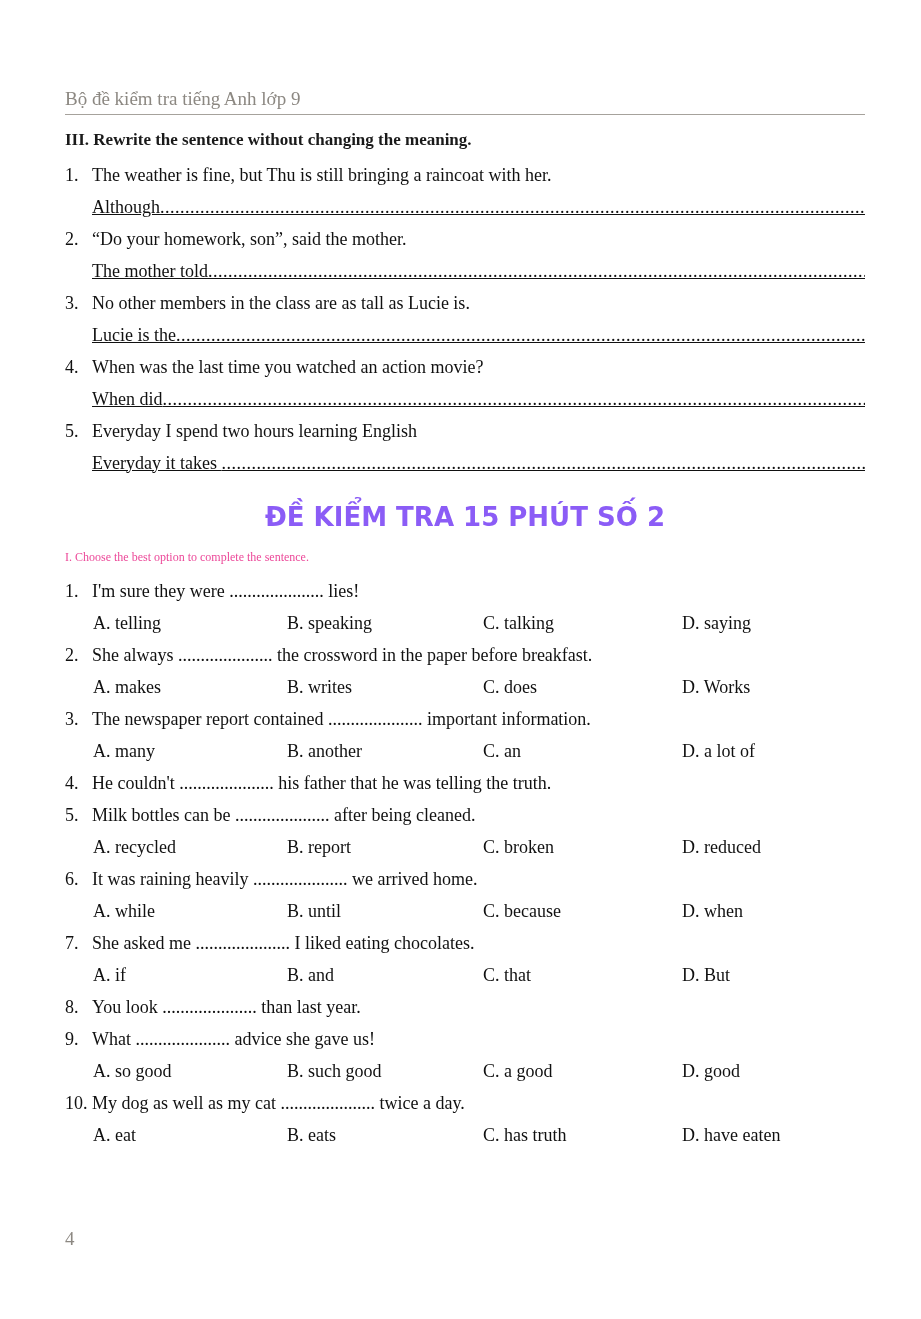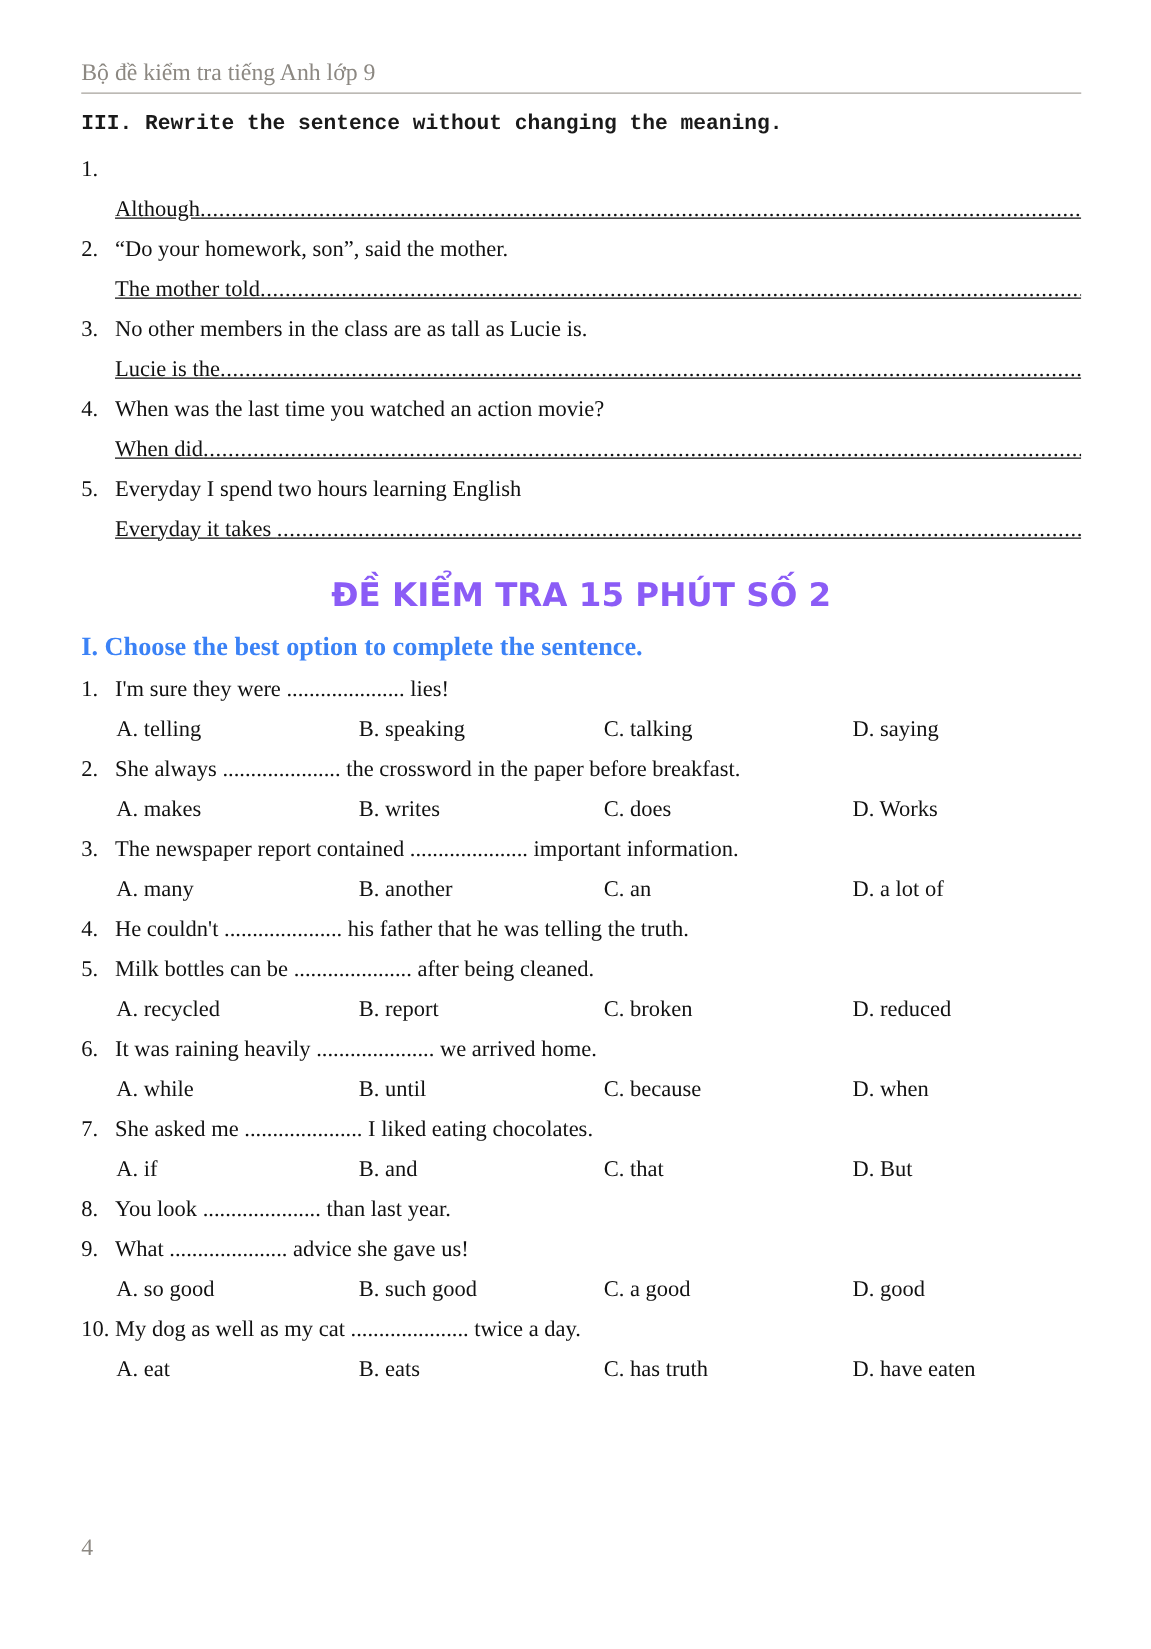--- a/index.html
+++ b/index.html
@@ -15,24 +15,25 @@
     padding:46px 56px 0 65px;
   }
   
   .runhead{
     color:#8c8882;
     font-size:19px;
     line-height:26px;
     border-bottom:1px solid #a6a29c;
     padding-bottom:2px;
     margin-bottom:14px;
+    margin-top:40px;
   }
   
   .h-sans{
-    font-family:Liberation Mono, monospace;
+    font-family:Liberation Serif, serif;
     font-weight:bold;
     font-size:17px;
     line-height:22px;
     color:#1a1a1a;
     margin-bottom:8px;
   }
   
   .rw-item .line{
     display:flex;
     align-items:center;
@@ -65,24 +66,24 @@
     font-size:26px;
     line-height:32px;
     text-align:center;
     color:#8b5cf6;
     margin-top:22px;
     margin-bottom:12px;
   }
   
   .h-serif{
     font-family:"Liberation Serif", serif;
-    font-weight:bold;
-    font-size:21px;
+    font-weight:normal;
+    font-size:12px;
     line-height:24px;
-    color:#3b82f6;
+    color:#ec4899;
     margin-bottom:6px;
   }
   
   .q .q-line{
     display:flex;
     align-items:center;
     height:32px;
     font-size:18px;
     white-space:nowrap;
   }
@@ -109,20 +110,21 @@
 
 <div class="page">
 
   <div class="runhead">Bộ đề kiểm tra tiếng Anh lớp 9</div>
 
   <div class="h-sans">III. Rewrite the sentence without changing the meaning.</div>
 
   <div class="rw-item">
     <div class="line">
         <span class="num">1.</span>
+        <span>The weather is fine, but Thu is still bringing a raincoat with her.</span>
       </div>
     <div class="line rw-line2">
         <span class="wrap">
           <span class="rw-prefix">Although</span>
           <span class="dots">........................................................................................................................................................................................................................................</span>
         </span>
       </div>
   </div>
   <div class="rw-item">
     <div class="line">

